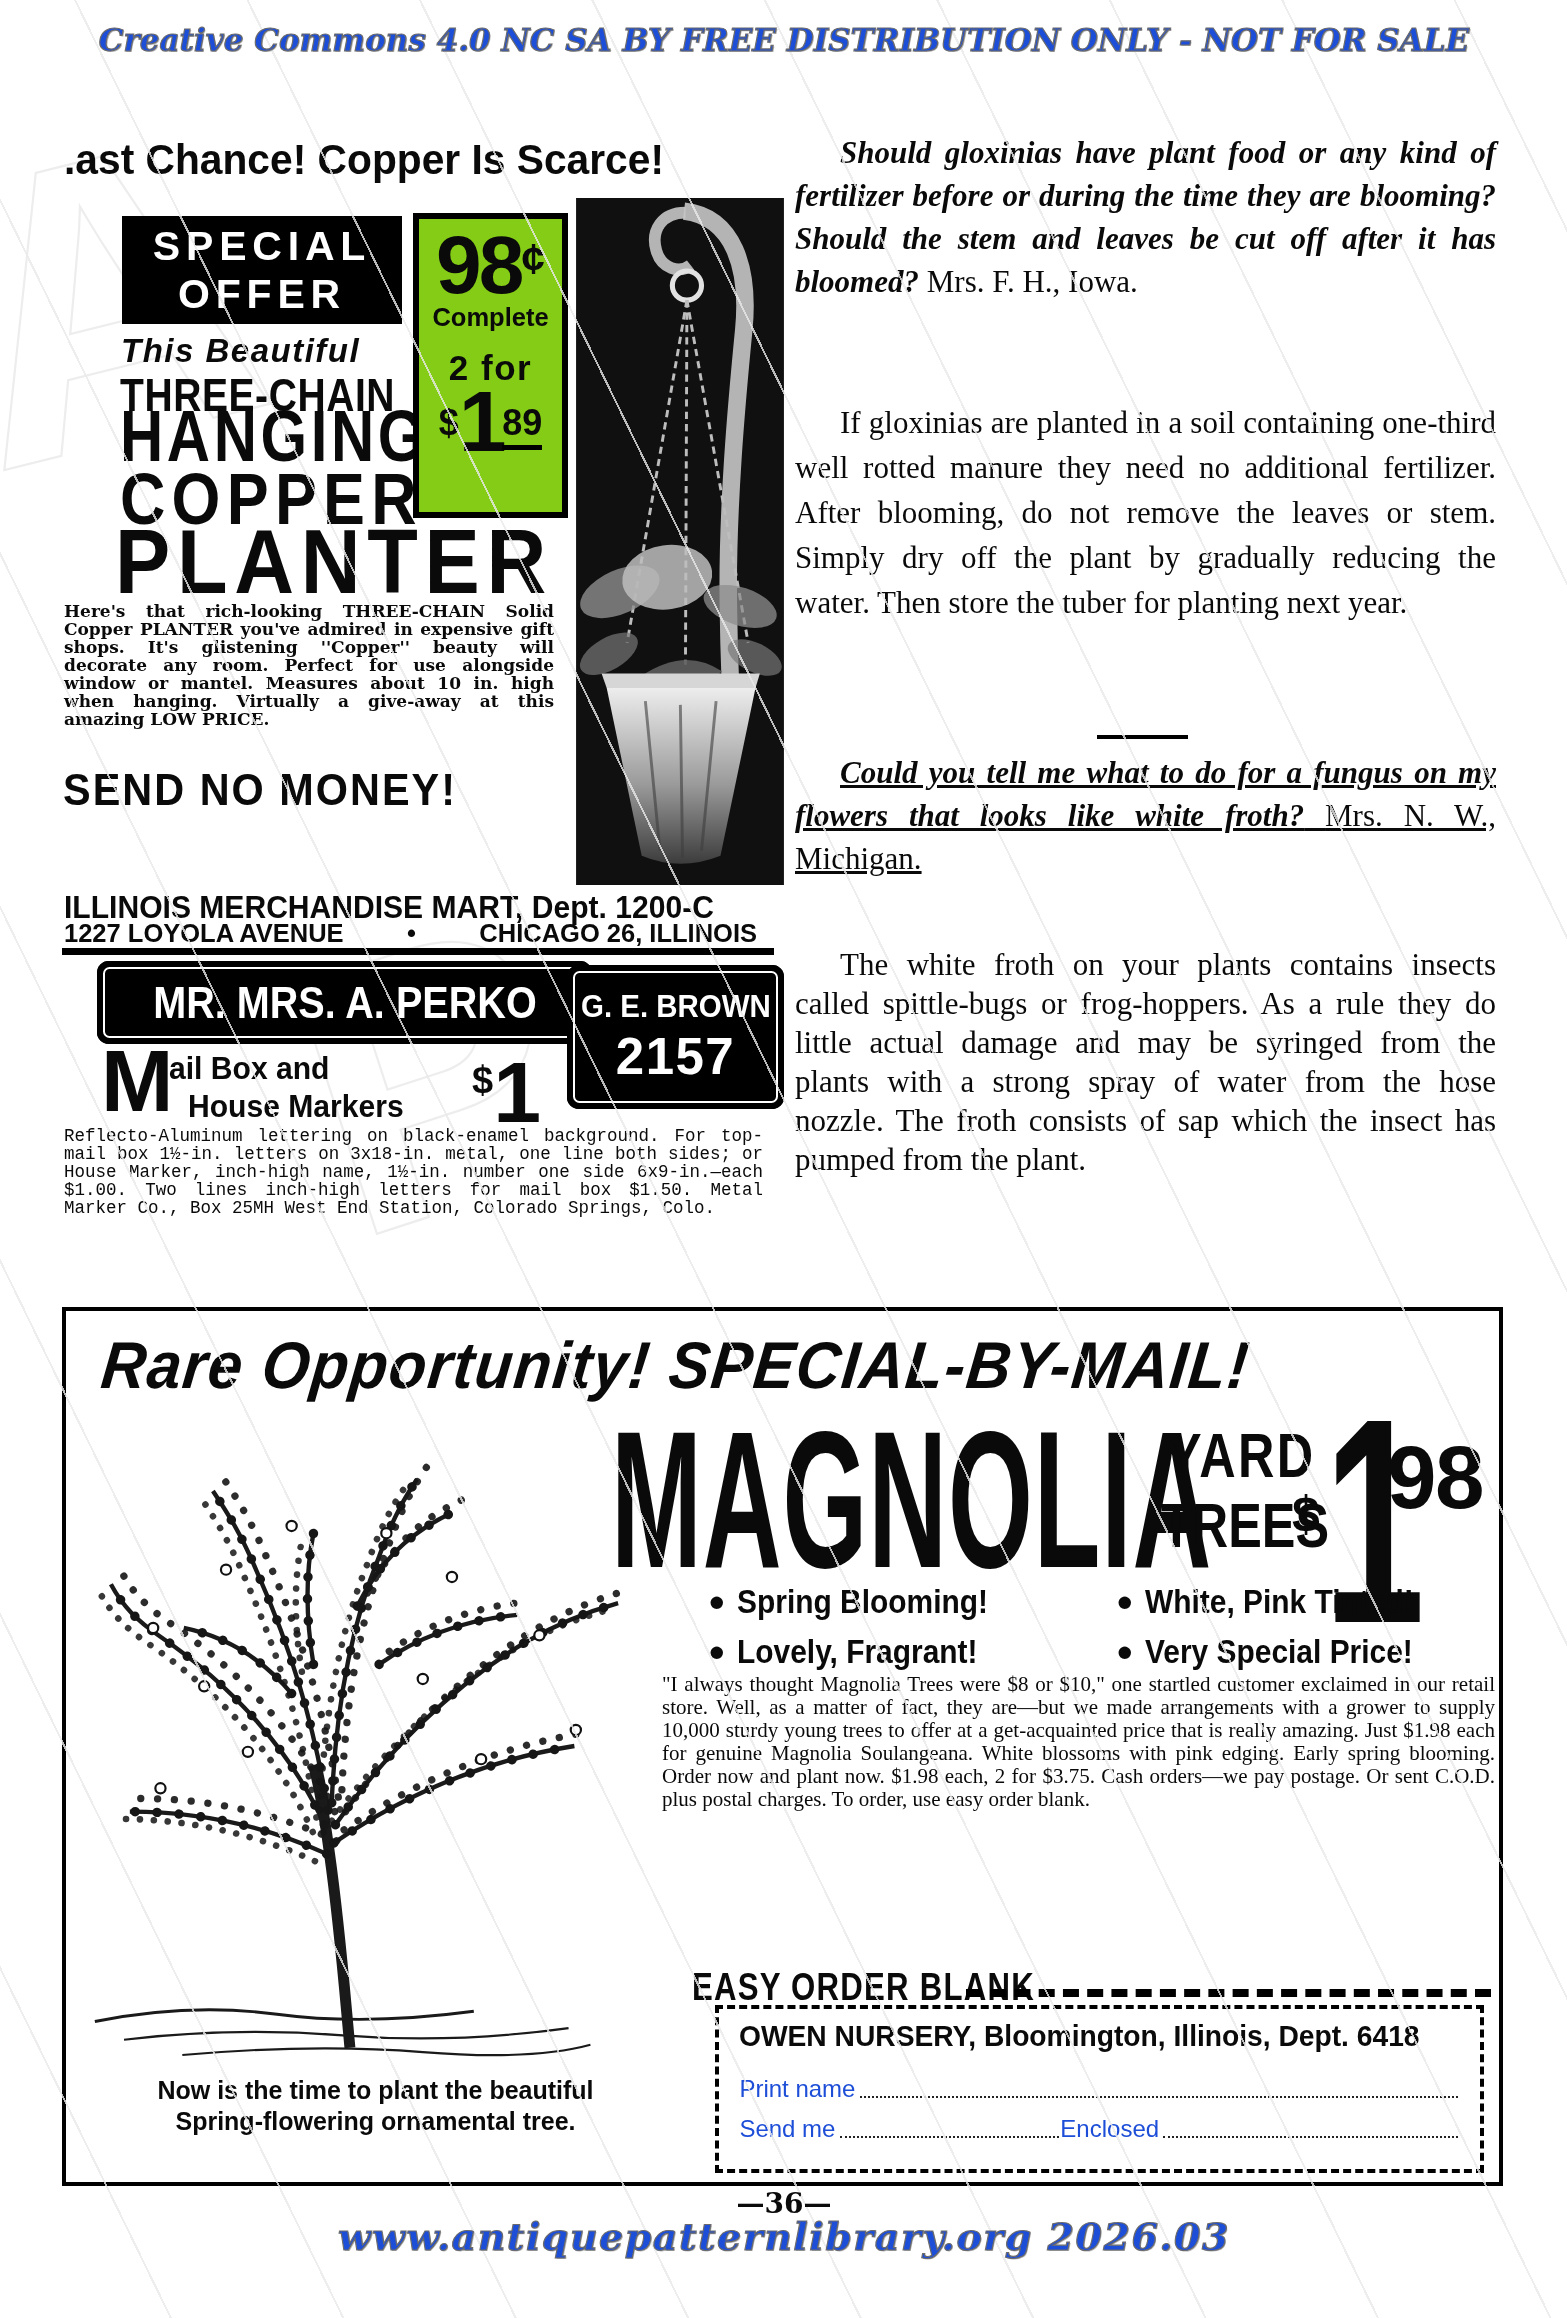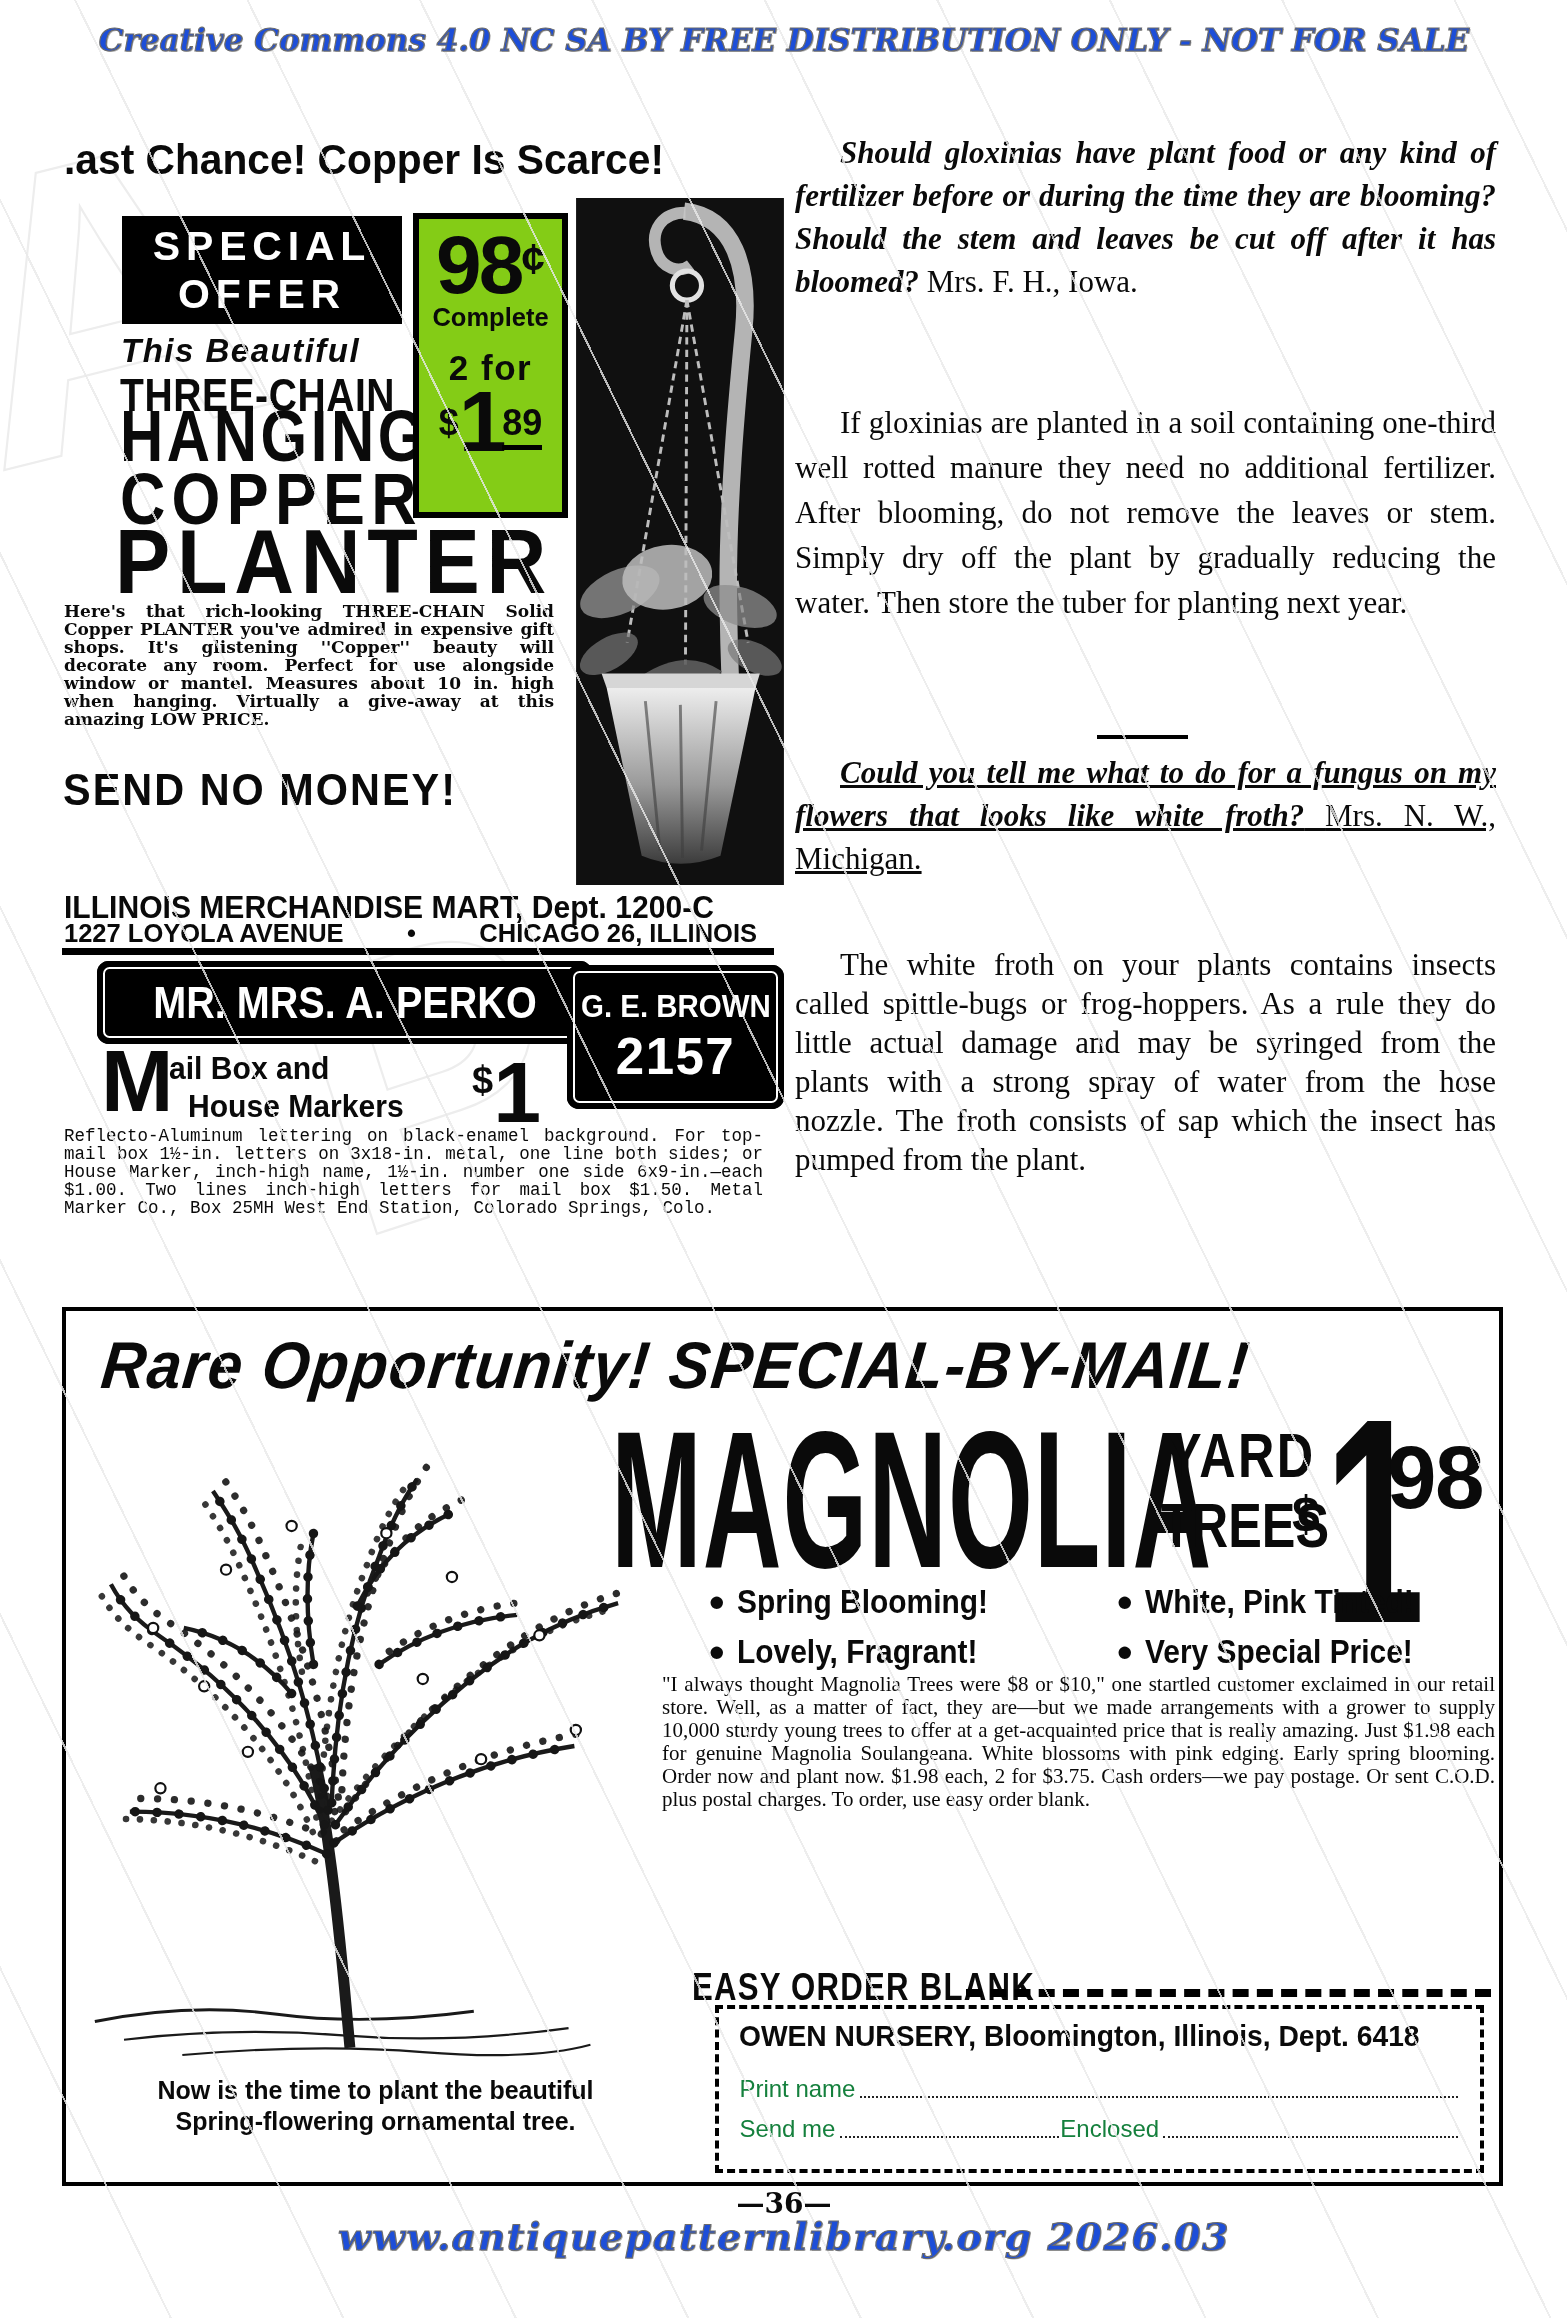--- a/index.html
+++ b/index.html
@@ -99,21 +99,21 @@
   .bullet-item .bl{transform:scaleX(.88);transform-origin:0 0;white-space:nowrap;}
   #bullet-l1{top:271px;left:642px;} #bullet-l2{top:321px;left:642px;}
   #bullet-r1{top:271px;left:1050px;} #bullet-r2{top:321px;left:1050px;}
   #mag-body{top:362px;left:596px;width:833px;font-family:"Liberation Serif",serif;
     font-size:21px;line-height:23px;text-align:justify;}
   #easy-label{top:655px;left:626px;font-size:38px;font-weight:bold;transform:scaleX(.82);transform-origin:0 0;letter-spacing:1.5px;}
   #easy-dashes{top:678px;left:900px;width:525px;border-top:8px dashed #000;}
   #order-box{top:694px;left:649px;width:769px;height:168px;border:4.4px dashed #000;
     padding:10.2px 20.4px;box-sizing:border-box;}
   #order-company{font-size:30px;font-weight:bold;transform:scaleX(.94);transform-origin:0 0;white-space:nowrap;}
-  .form-row{display:flex;align-items:flex-end;font-size:24px;color:#15803d;}
+  .form-row{display:flex;align-items:flex-end;font-size:24px;color:#1d4ed8;}
   .form-row .leader{flex:1;border-bottom:2.9px dotted #222;margin:0 1.5px 5.1px 4.4px;height:0.7px;}
   .form-row .leader.short{flex:0 0 219px;}
   #row-name{margin-top:22px;} #row-address{margin-top:14.6px;} #row-send{margin-top:11.7px;}
   
   #planter-photo svg,#tree-art svg{display:block;width:100%;height:100%;}
 </style>
 </head>
 <body>
 
 <div class="page">

